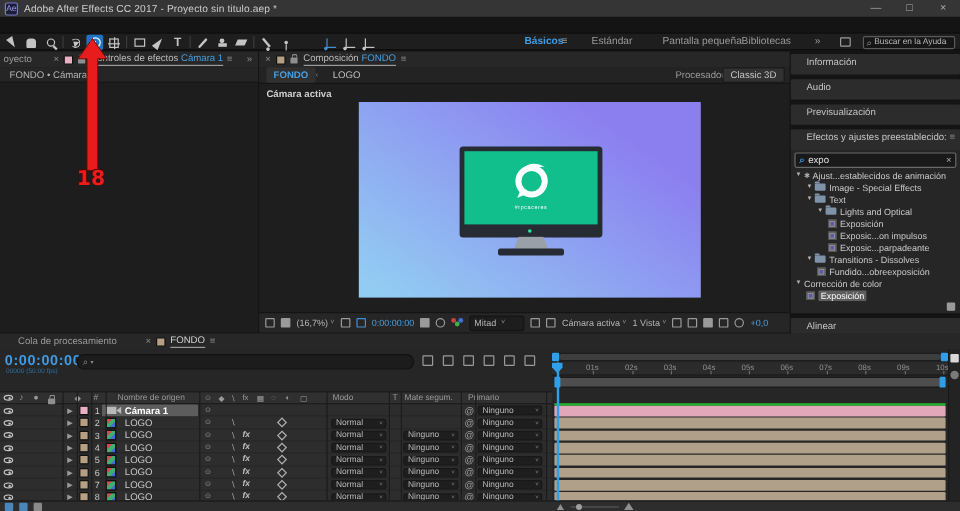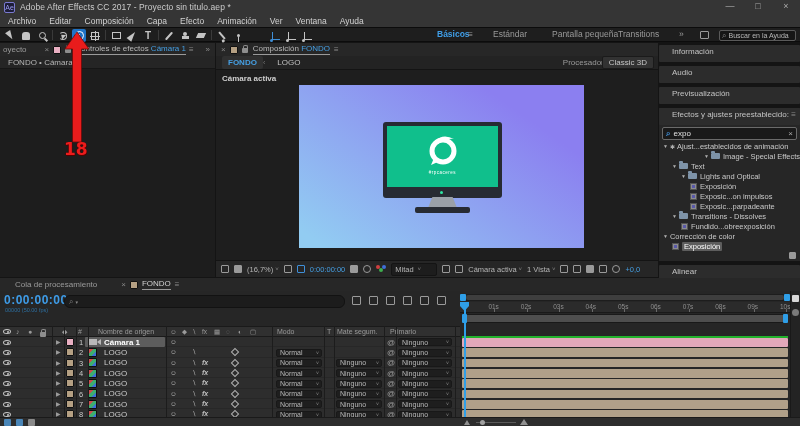--- a/index.html
+++ b/index.html
@@ -155,31 +155,20 @@
   <div class="titlebar">
     <div class="ae-logo"><span>Ae</span></div>
     <span class="wtitle">Adobe After Effects CC 2017 - Proyecto sin titulo.aep *</span>
     <div class="wincontrols">
       <span>—</span>
       <span>□</span>
       <span>×</span>
     </div>
   </div>
 
-  <div class="menubar" id="menubar">
-      <span>Archivo</span>
-      <span>Editar</span>
-      <span>Composición</span>
-      <span>Capa</span>
-      <span>Efecto</span>
-      <span>Animación</span>
-      <span>Ver</span>
-      <span>Ventana</span>
-      <span>Ayuda</span>
-    </div>
 
   <div class="toolbar">
     <div id="tools">
         <div class="tool" style="left: 3px;">
           <span class="i-arrow"></span>
         </div>
         <div class="tool" style="left: 19px;">
           <span class="i-hand"></span>
         </div>
         <div class="tool" style="left: 35px;">
@@ -229,21 +218,21 @@
           <span class="i-axis"></span>
         </div>
         <div class="tool" style="left: 301px;">
           <span class="i-axis"></span>
         </div>
       </div>
     <div id="workspaces">
         <span class="ws active" style="left: 437px;">Básicos</span>
         <span class="ws" style="left: 493px;">Estándar</span>
         <span class="ws" style="left: 552px;">Pantalla pequeña</span>
-        <span class="ws" style="left: 618px;">Transitions</span>
+        <span class="ws" style="left: 618px;">Bibliotecas</span>
         <span class="ws" style="left: 468px;">≡</span>
         <span class="ws" style="left: 679px;">»</span>
         <span class="gicon" style="position: absolute; left: 700px; top: 3px; width: 9px; height: 8px;"></span>
       </div>
     <div class="helpsearch">
       <span style="color:#9a9a9a;font-size:8px;margin-right:2px">⌕</span>
       <span class="ph">Buscar en la Ayuda</span>
     </div>
   </div>
 
@@ -379,21 +368,21 @@
         <span class="mag">⌕</span>
         <span>expo</span>
         <span class="clr">×</span>
       </div>
       <div id="fxtree">
           <div class="treerow" style="padding-left: 4px;">
             <span class="caret2">▼</span>
             <span style="font-size: 6px; color: rgb(176, 176, 176); margin-right: 2px;">✱</span>
             <span>Ajust...establecidos de animación</span>
           </div>
-          <div class="treerow" style="padding-left: 13px; justify-content: flex-end;">
+          <div class="treerow" style="padding-left: 13px;">
             <span class="caret2">▼</span>
             <span class="folder"></span>
             <span>Image - Special Effects</span>
           </div>
           <div class="treerow" style="padding-left: 13px;">
             <span class="caret2">▼</span>
             <span class="folder"></span>
             <span>Text</span>
           </div>
           <div class="treerow" style="padding-left: 22px;">

